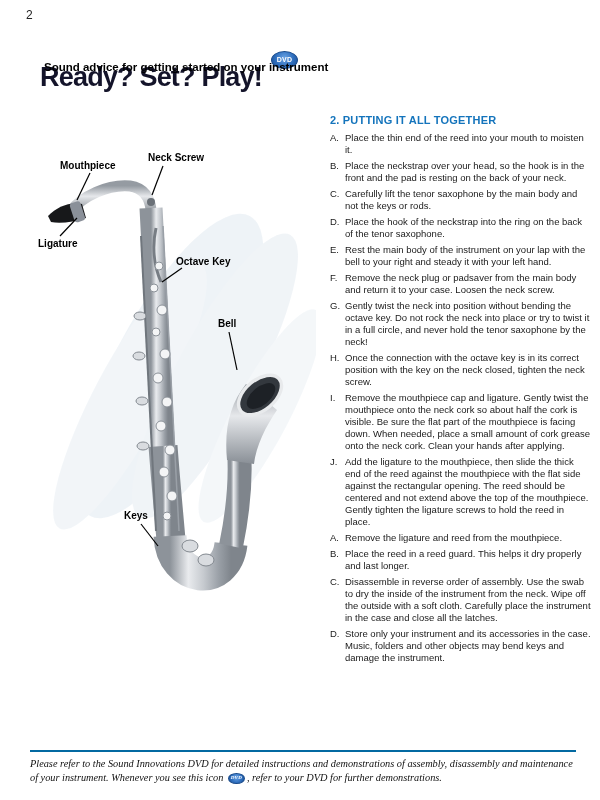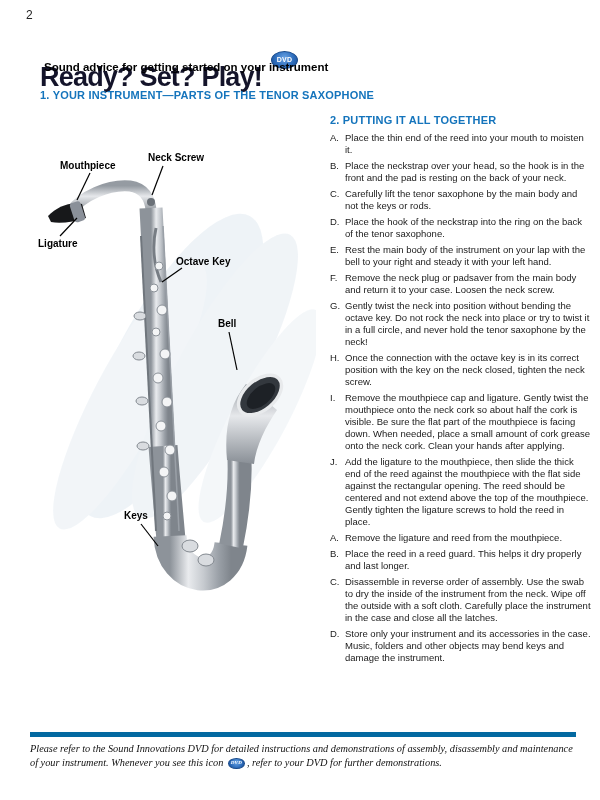--- a/index.html
+++ b/index.html
@@ -31,41 +31,40 @@
   .lbl-bell       { left:188px; top:202px;text-align:center; }
   .lbl-keys       { left:94px; top:394px; }
 
   .right-col { position:absolute; left:330px; top:112px; width:262px; }
   .sec-h { font-size:11px; font-weight:bold; color:#1474bc; margin:2px 0 6px 0; letter-spacing:0.2px; }
   .sec-h.second { margin-top:6px; }
   .item { display:flex; margin-bottom:4px; font-size:9.5px; line-height:12px; color:#1a1a1a; }
   .item .letter { width:15px; flex:0 0 15px; }
   .item .itext { flex:1; }
 
-  .footer { position:absolute; left:30px; width:546px; top:732px; border-top:5px solid #0369a1;
+  .footer { position:absolute; left:30px; width:546px; top:750px; border-top:2px solid #0369a1;
     padding-top:5px; font-family:"Liberation Serif", serif; font-style:italic; font-size:10.3px;
     line-height:13.5px; color:#111; }
 </style>
 </head>
 <body>
 
 <div class="page">
 
   <div class="page-number">2</div>
 
   <div class="title-row">
     <span class="title">Ready? Set? Play!</span>
     <span class="dvd-badge">
       <span>DVD</span>
     </span>
   </div>
 
   <div class="subtitle">Sound advice for getting started on your instrument</div>
 
-  <div class="sec1">1. YOUR INSTRUMENT—PARTS OF THE TENOR SAXOPHONE</div>
 
   <div class="diagram">
     <svg viewBox="0 0 286 546" width="286" height="546">
       <defs>
         <linearGradient id="silv" x1="0" y1="0" x2="1" y2="0">
           <stop offset="0" stop-color="#8d939a"></stop>
           <stop offset="0.3" stop-color="#e9ebee"></stop>
           <stop offset="0.55" stop-color="#c6cacf"></stop>
           <stop offset="0.8" stop-color="#9aa0a7"></stop>
           <stop offset="1" stop-color="#7f858c"></stop>

